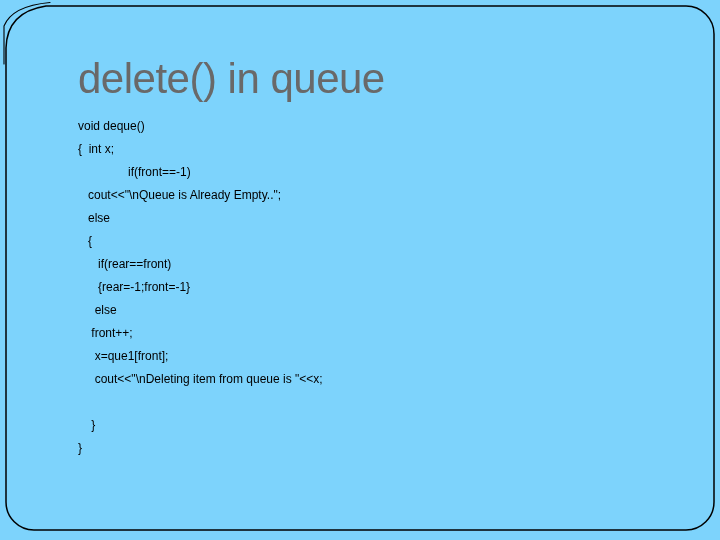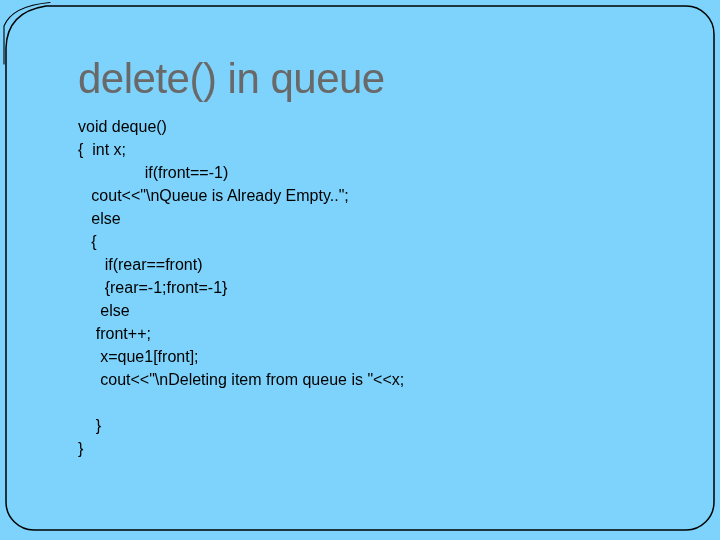--- a/index.html
+++ b/index.html
@@ -34,21 +34,21 @@
     line-height: 46px;
     color: #696969;
     white-space: nowrap;
   }
   .code {
     position: absolute;
     left: 78px;
     top: 115px;
     margin: 0;
     font-family: "Liberation Sans", sans-serif;
-    font-size: 16px;
+    font-size: 12px;
     line-height: 23px;
     color: #000000;
     white-space: pre;
   }
 </style>
 </head>
 <body>
 
 <div class="slide">
 

